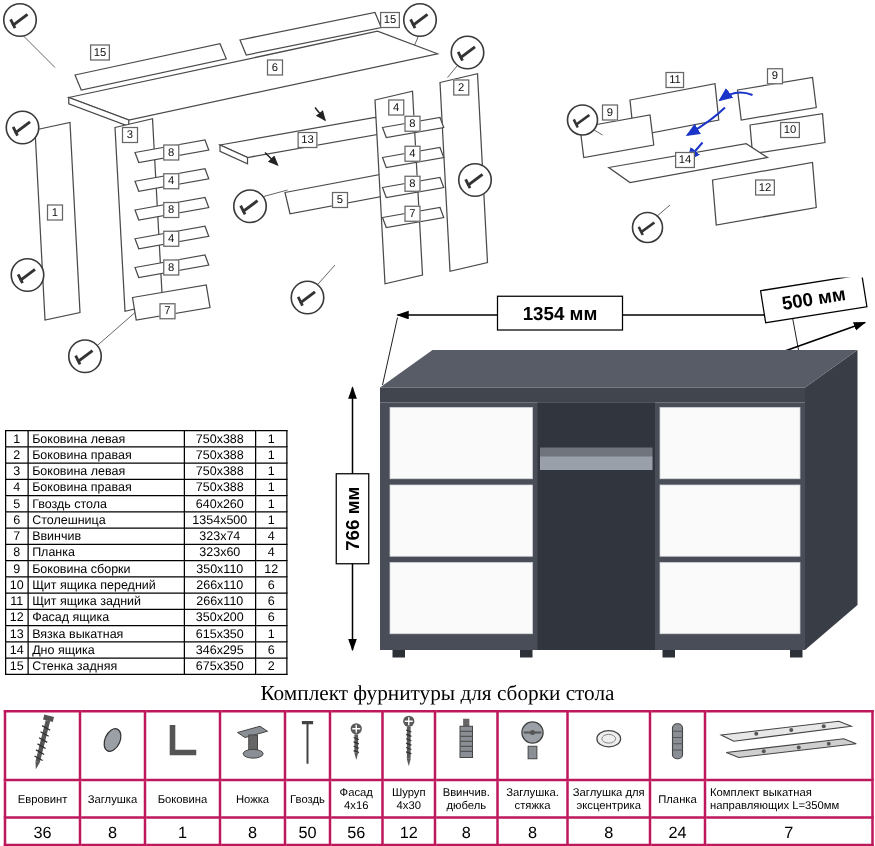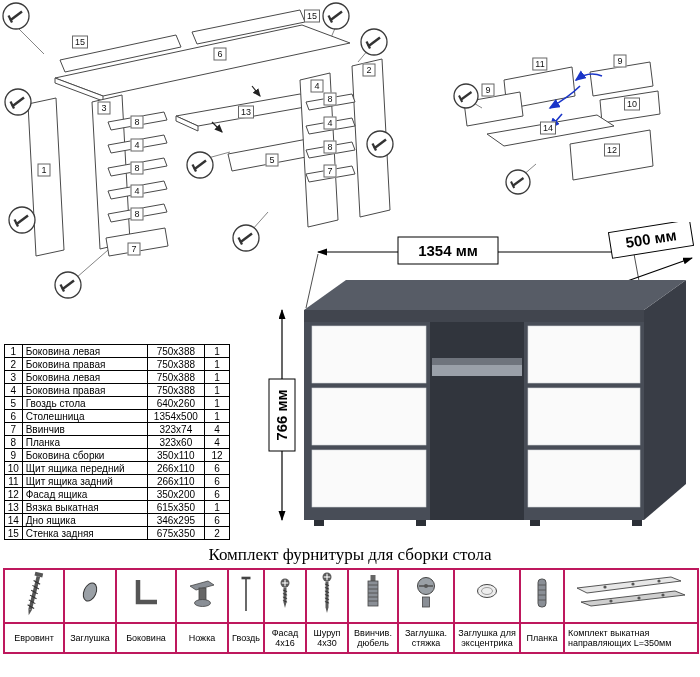--- a/index.html
+++ b/index.html
@@ -457,16 +457,30 @@
         <td class="nm">Ножка</td>
         <td class="nm">Гвоздь</td>
         <td class="nm">Фасад 4x16</td>
         <td class="nm">Шуруп 4x30</td>
         <td class="nm">Ввинчив. дюбель</td>
         <td class="nm">Заглушка. стяжка</td>
         <td class="nm">Заглушка для эксцентрика</td>
         <td class="nm">Планка</td>
         <td class="nm lft">Комплект выкатная направляющих L=350мм</td>
       </tr>
+      <tr>
+        <td class="qt">36</td>
+        <td class="qt">8</td>
+        <td class="qt">1</td>
+        <td class="qt">8</td>
+        <td class="qt">50</td>
+        <td class="qt">56</td>
+        <td class="qt">12</td>
+        <td class="qt">8</td>
+        <td class="qt">8</td>
+        <td class="qt">8</td>
+        <td class="qt">24</td>
+        <td class="qt">7</td>
+      </tr>
     </tbody>
   </table>
 
 </div>
 
 </body></html>

